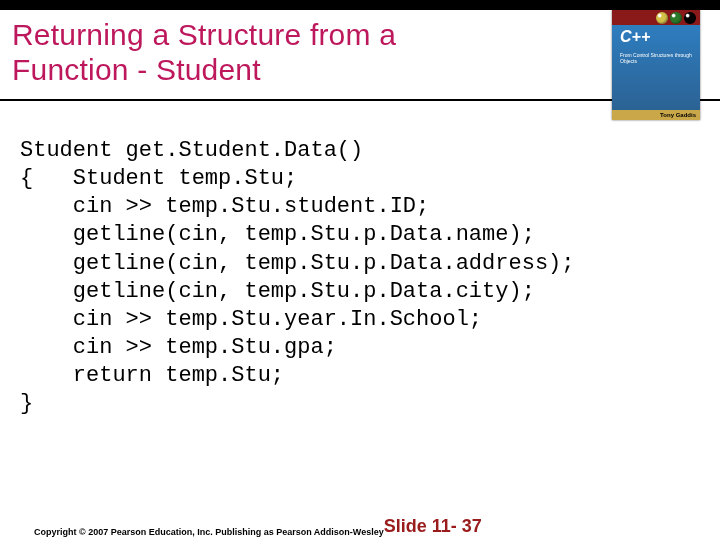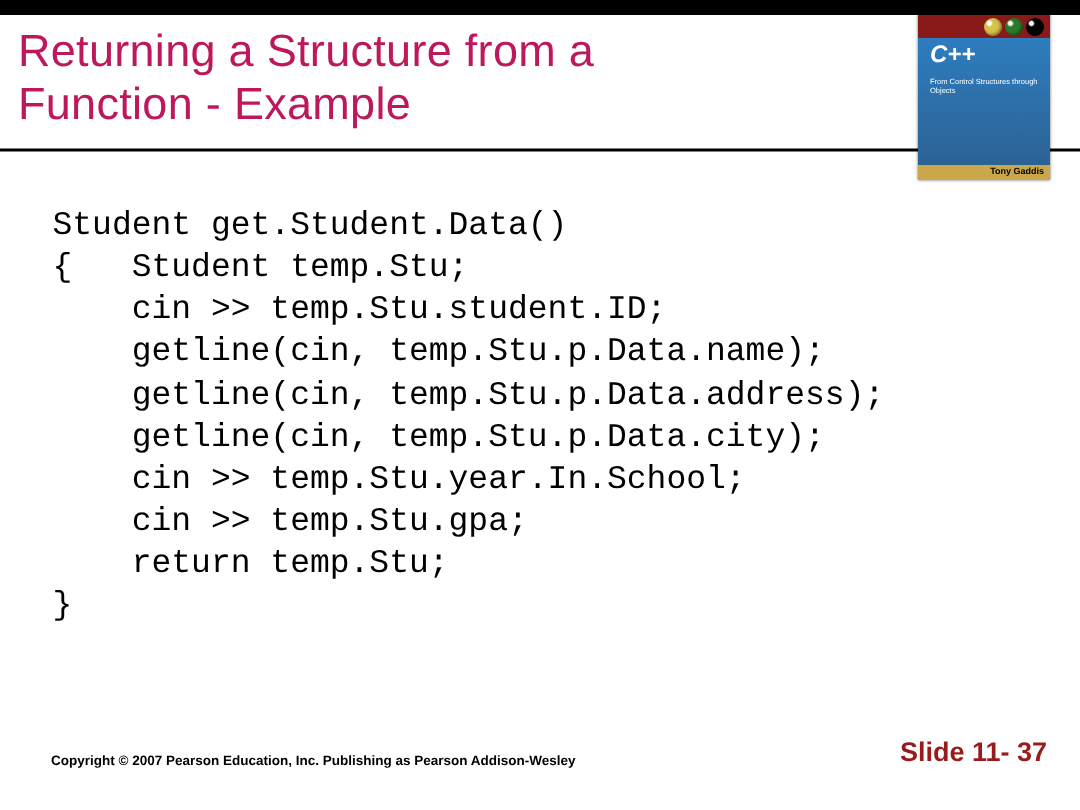--- a/index.html
+++ b/index.html
@@ -69,37 +69,36 @@
     position:absolute; top:42px; left:8px; right:6px;
     color:#fff; font-size:5px; line-height:1.2;
   }
   .bookcover .author {
     position:absolute; bottom:0; left:0; right:0;
     background:#caa84a; color:#000;
     font-size:6px; padding:2px 4px;
     text-align:right; font-weight:bold;
   }
   .content {
-    padding: 36px 28px 0 35px;
+    padding: 36px 28px 0 20px;
   }
   .code {
     font-family: "Courier New", Courier, monospace;
     font-size: 22px;
     line-height: 1.28;
     white-space: pre;
     color: #000;
   }
   .footer {
     position: absolute;
-    bottom: 28px;
+    bottom: 3px;
     left: 0;
     right: 0;
     padding: 0 22px 0 34px;
     display: flex;
-    justify-content: space-between;
     align-items: flex-end;
   }
   .copyright {
     font-size: 9px;
     color: #000;
     font-weight: bold;
   }
   .slidenum {
     font-size: 18px;
     color: #9a1b1b;
@@ -107,21 +106,21 @@
   }
 </style>
 </head>
 <body>
 
 <div class="topbar"></div>
 
 <div class="header">
   <div class="title">
     <span>Returning a Structure from a</span><br>
-    <span>Function - Example</span>
+    <span>Function - Student</span>
   </div>
   <div class="bookcover">
     <div class="stripe"></div>
     <div class="balls">
       <span class="ball" style="--c:#d4c24a"></span>
       <span class="ball" style="--c:#2a7a2a"></span>
       <span class="ball" style="--c:#000"></span>
     </div>
     <div class="cpp">C++</div>
     <div class="sub">From Control Structures through Objects</div>

